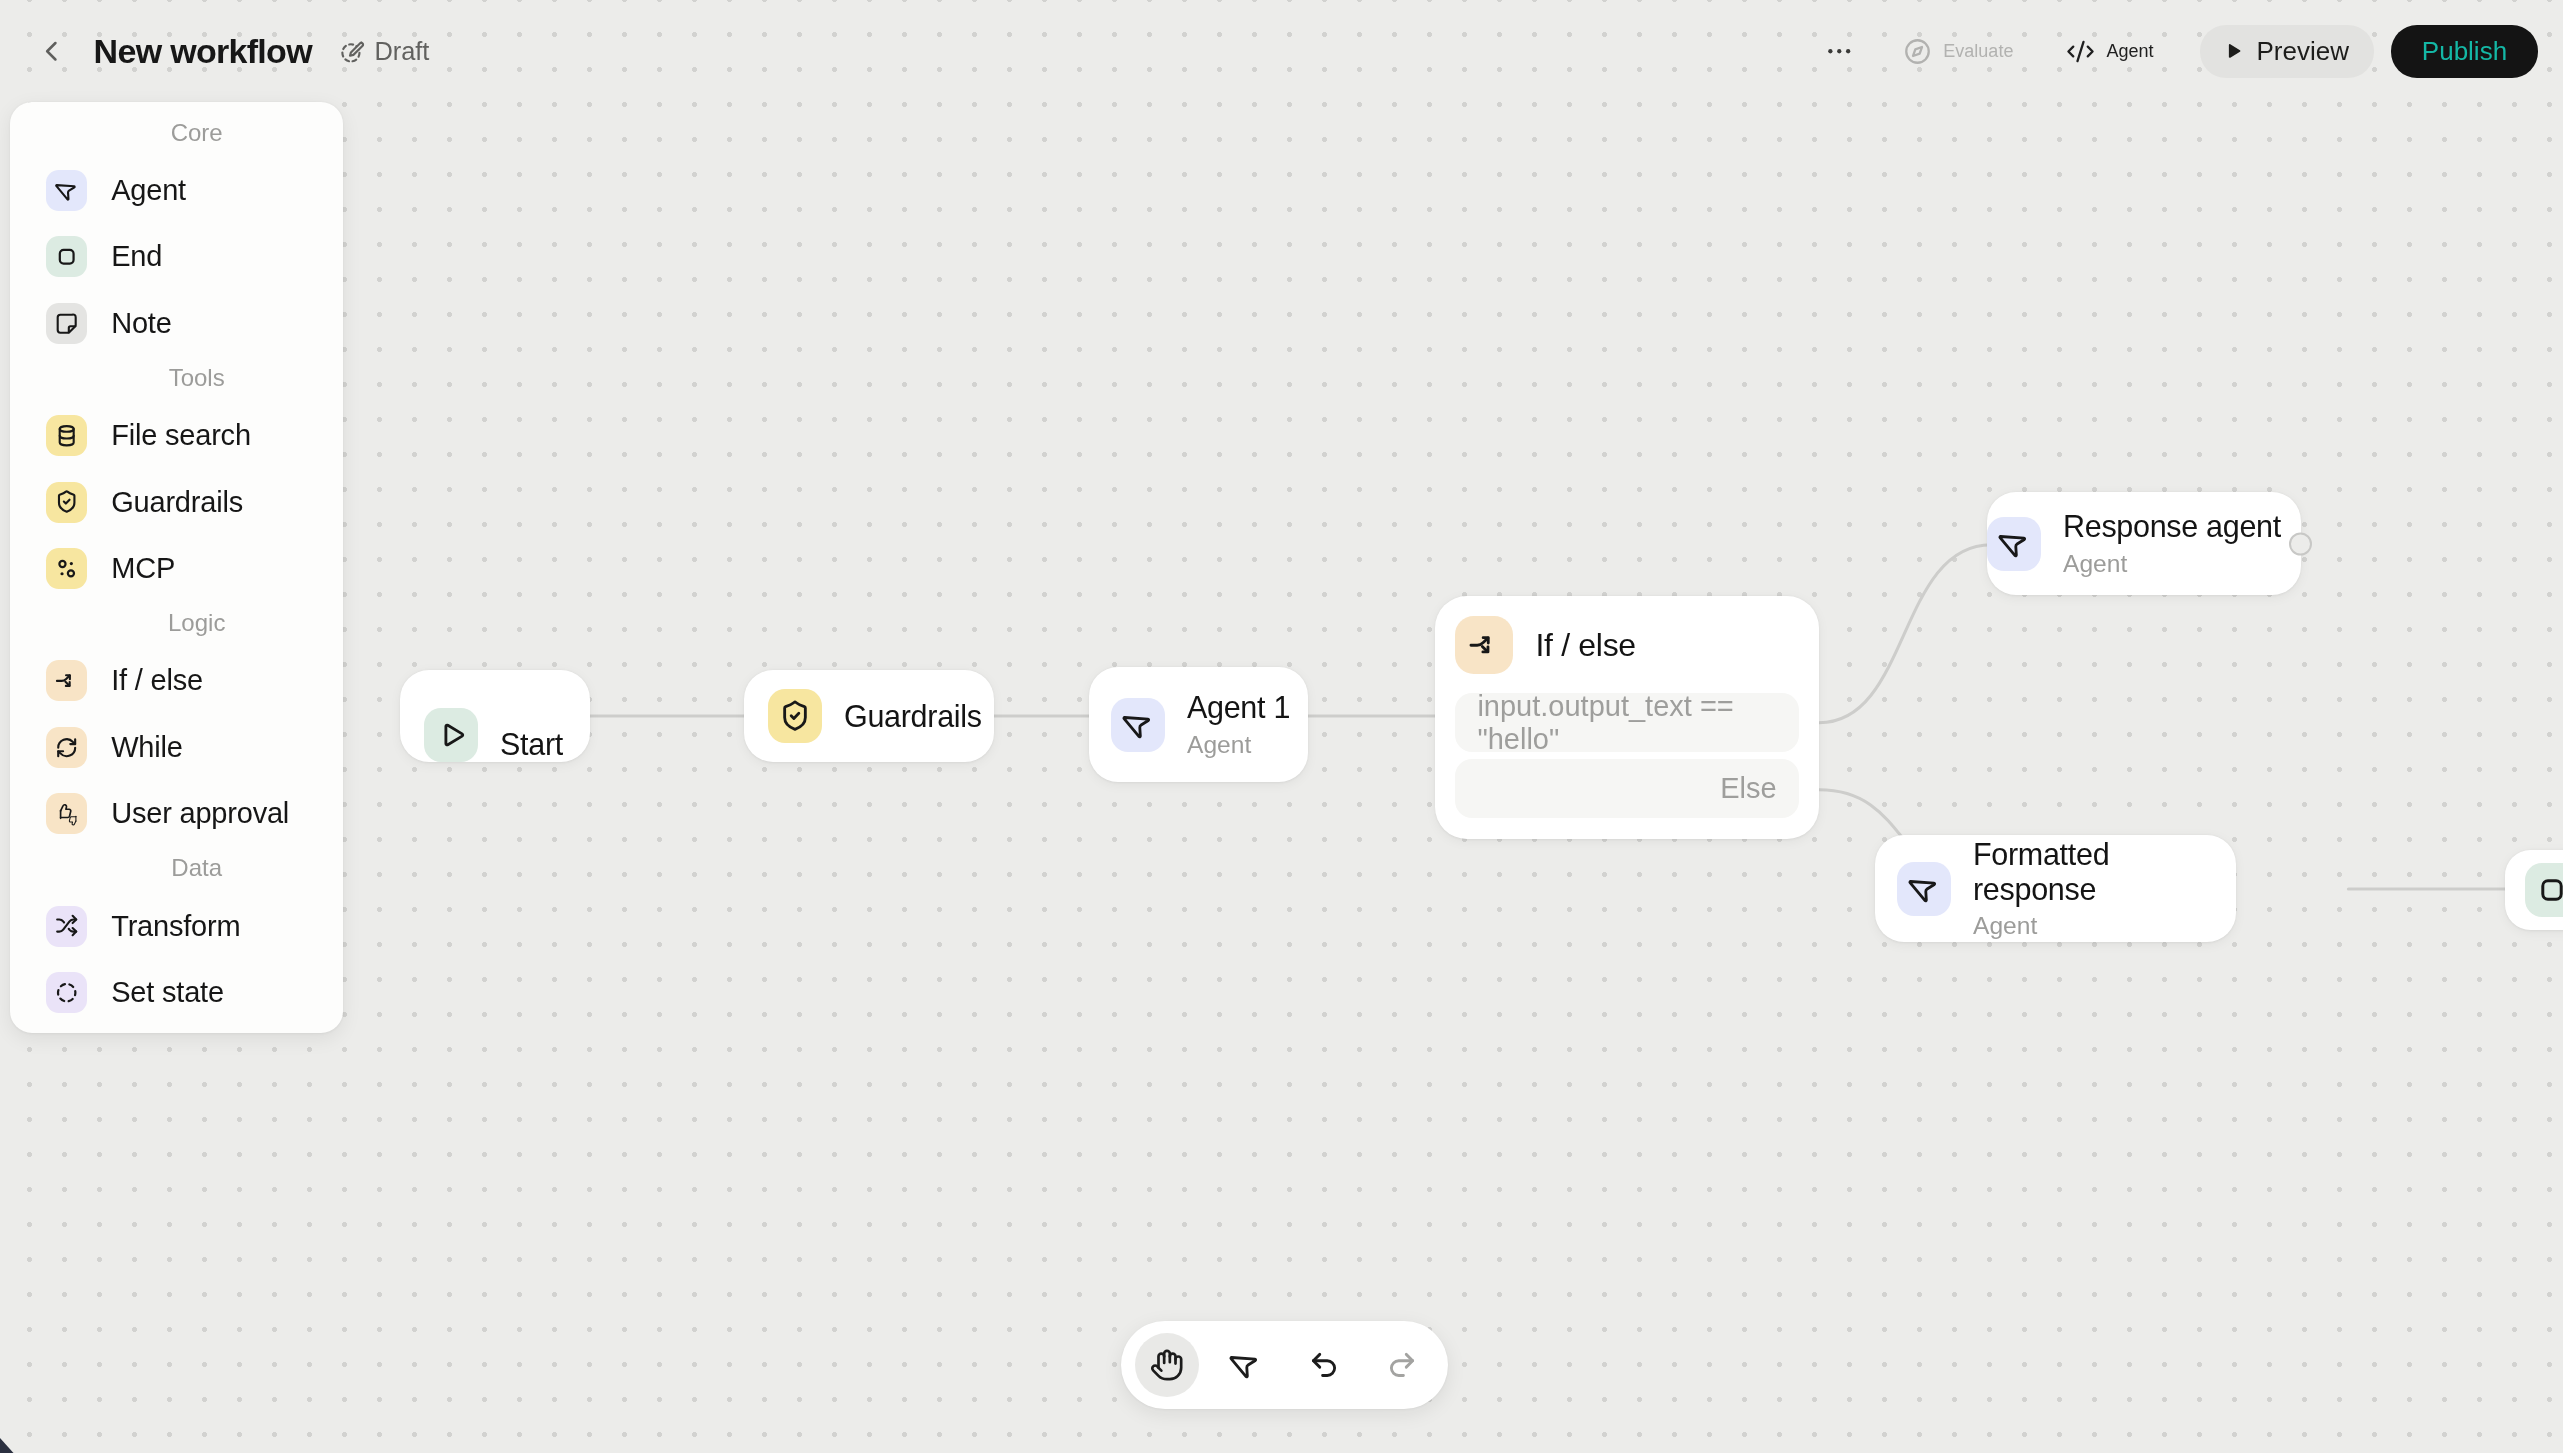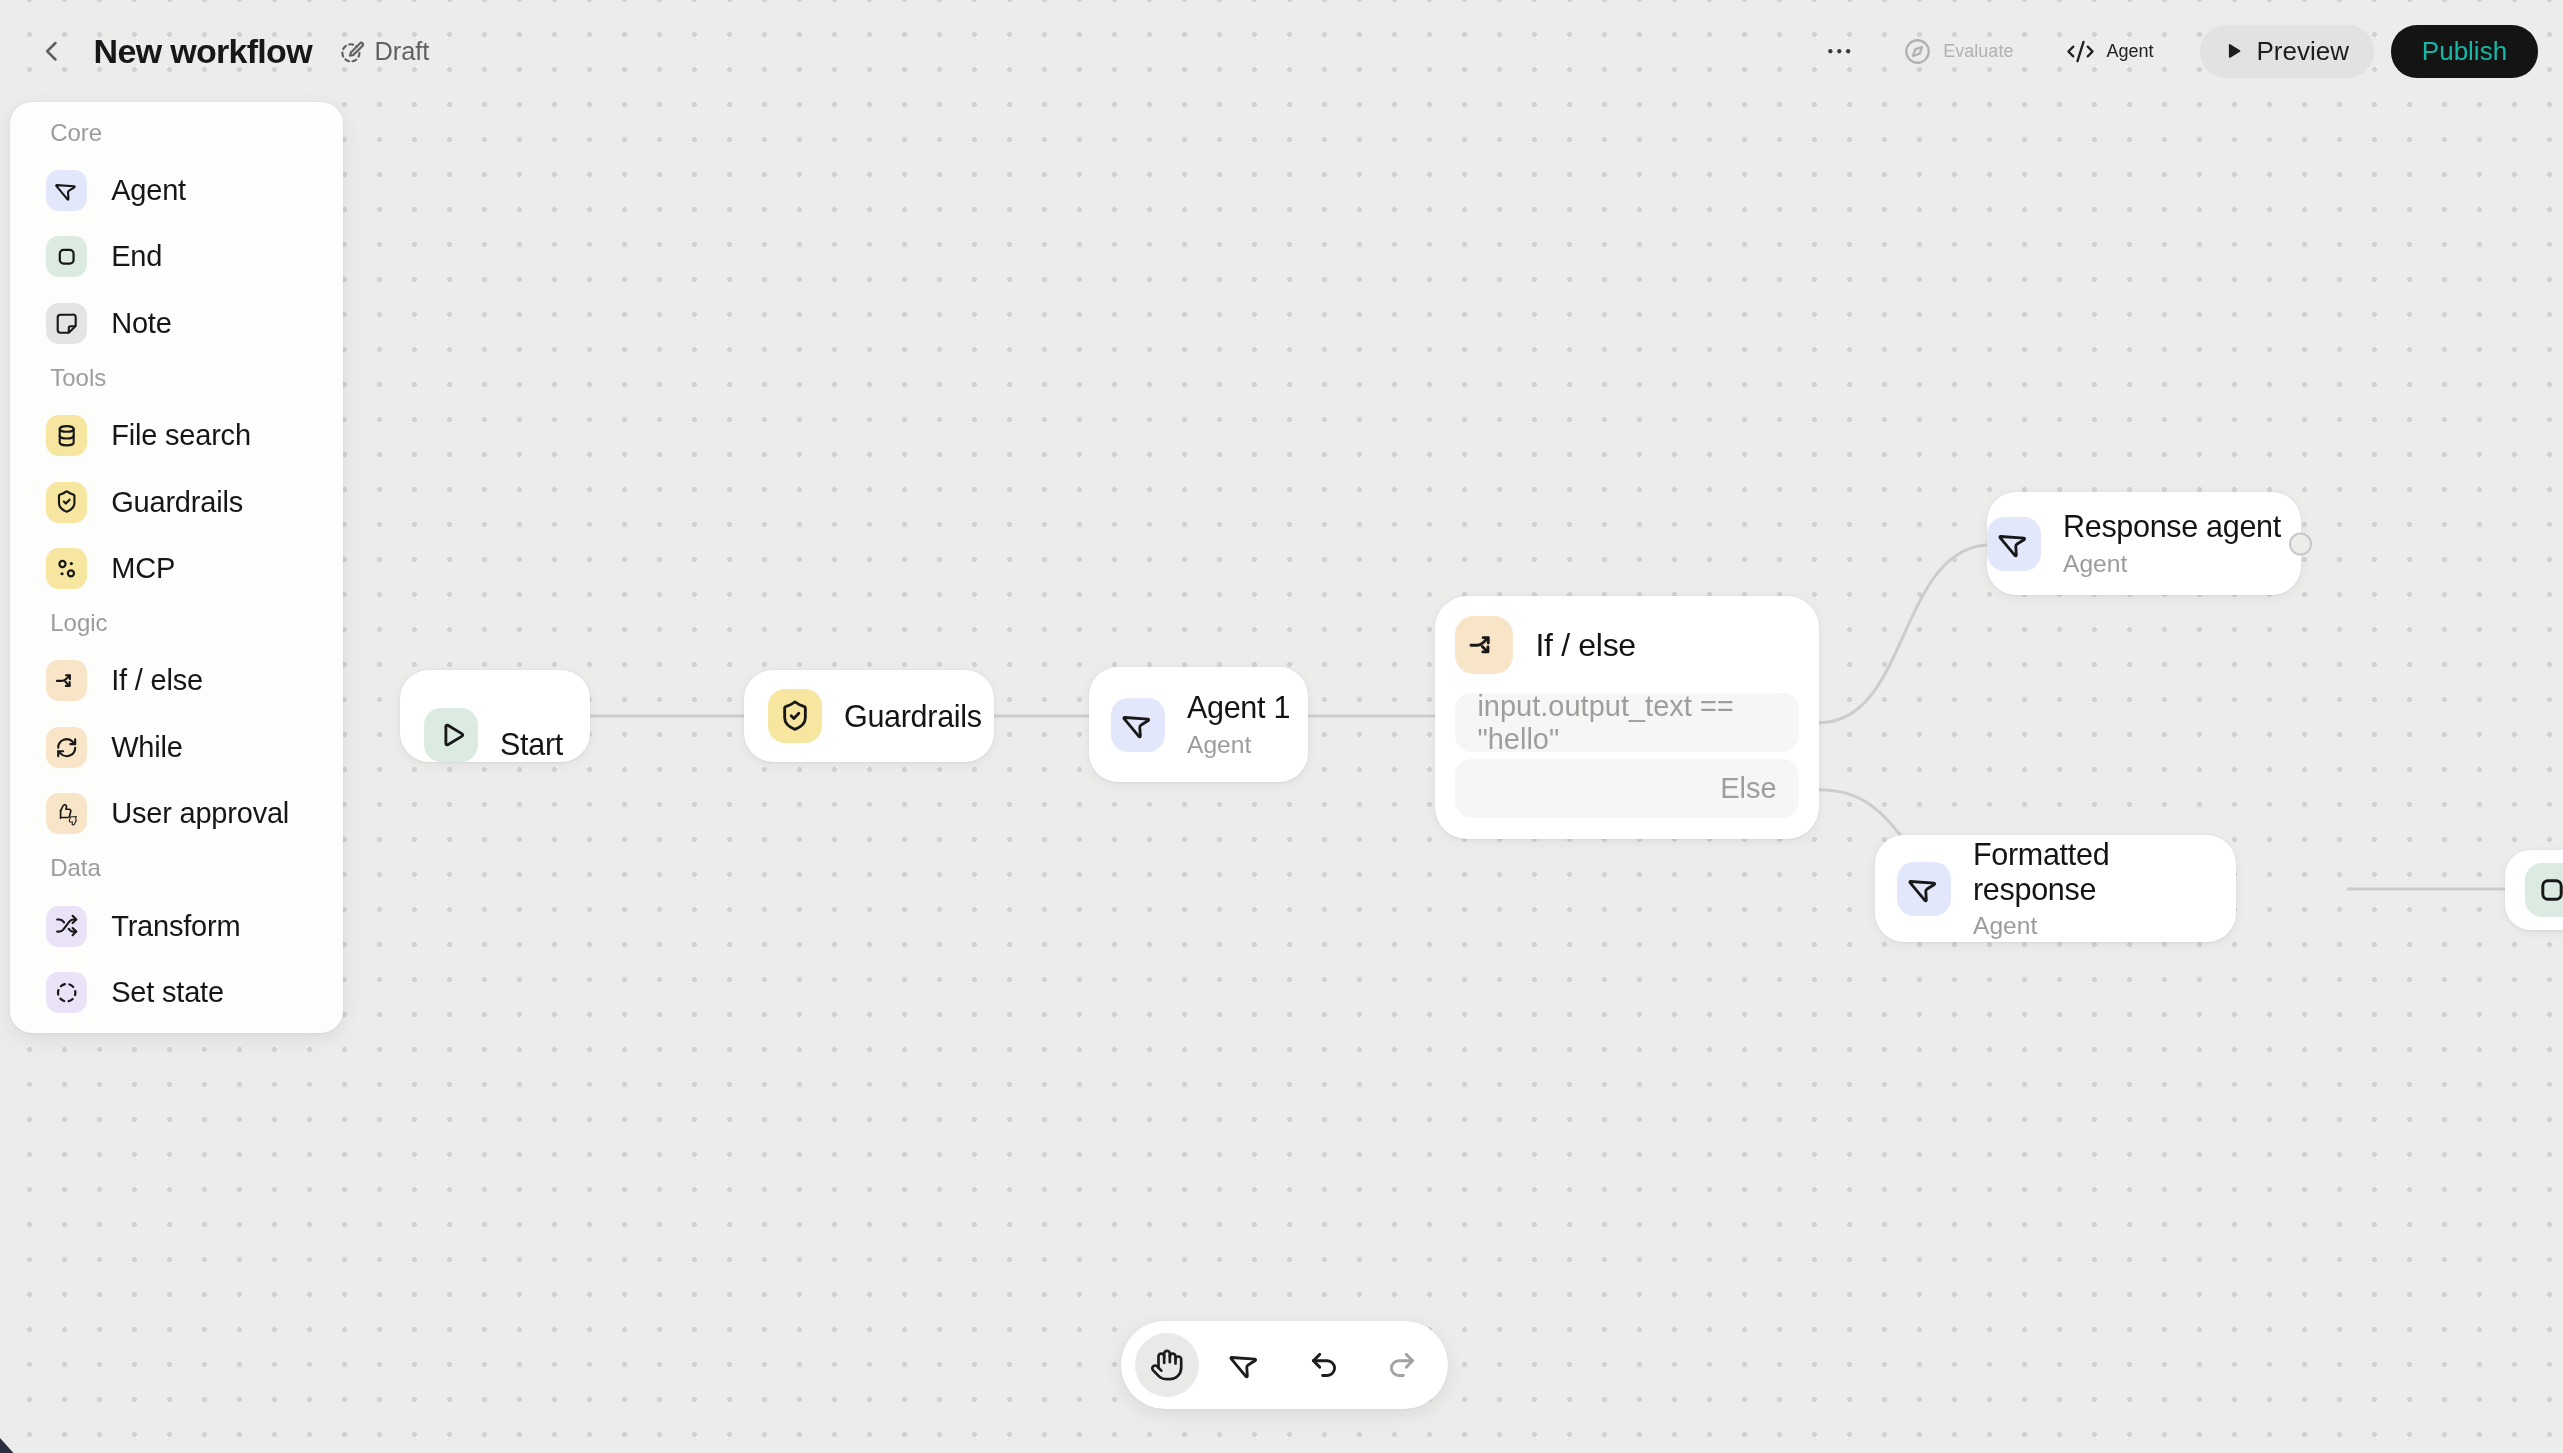--- a/index.html
+++ b/index.html
@@ -33,21 +33,21 @@
   .evaluate svg{width:29px;height:29px;}
   .codebtn{color:#1f1f1f;margin-right:47px;}
   .codebtn svg{width:29px;height:29px;}
   .pill{display:flex;align-items:center;height:53px;border-radius:26px;font-size:26px;cursor:pointer;}
   .preview{background:#e2e2e0;color:#1d1d1b;padding:0 25.4px 0 22px;gap:12px;margin-right:17px;font-weight:500;}
   .preview svg{width:22px;height:22px;}
   .publish{background:#141414;color:#14b8a6;padding:0 30.5px;font-weight:500;}
 
   
   .panel{position:absolute;left:10.2px;top:102px;width:333px;height:931px;background:#fdfdfc;
-    border-radius:22px;box-shadow:0 5.1px 20.4px rgba(20,20,20,.07),0 0.8px 2.5px rgba(20,20,20,.05);z-index:20;padding-bottom:22px;}
+    border-radius:22px;box-shadow:0 5.1px 20.4px rgba(20,20,20,.07),0 0.8px 2.5px rgba(20,20,20,.05);z-index:20;padding-bottom:22px;text-align:center;}
   .sec-label{margin:22px 0 0 40px;font-size:24px;line-height:24px;color:#9c9c9a;}
   .sec-label.first{margin-top:18.7px;}
   .side-item{display:flex;align-items:center;gap:24px;margin:25.4px 0 0 36px;height:41px;cursor:pointer;}
   .side-icon{width:41px;height:41px;border-radius:12.7px;color:#181818;}
   .side-icon svg{width:25.4px;height:25.4px;}
   .side-label{font-size:29px;color:#161616;letter-spacing:-0.2px;}
 
   .c-lav{background:#e3e7fb;}
   .c-mint{background:#dcebe2;}
   .c-gray{background:#e4e4e2;}

